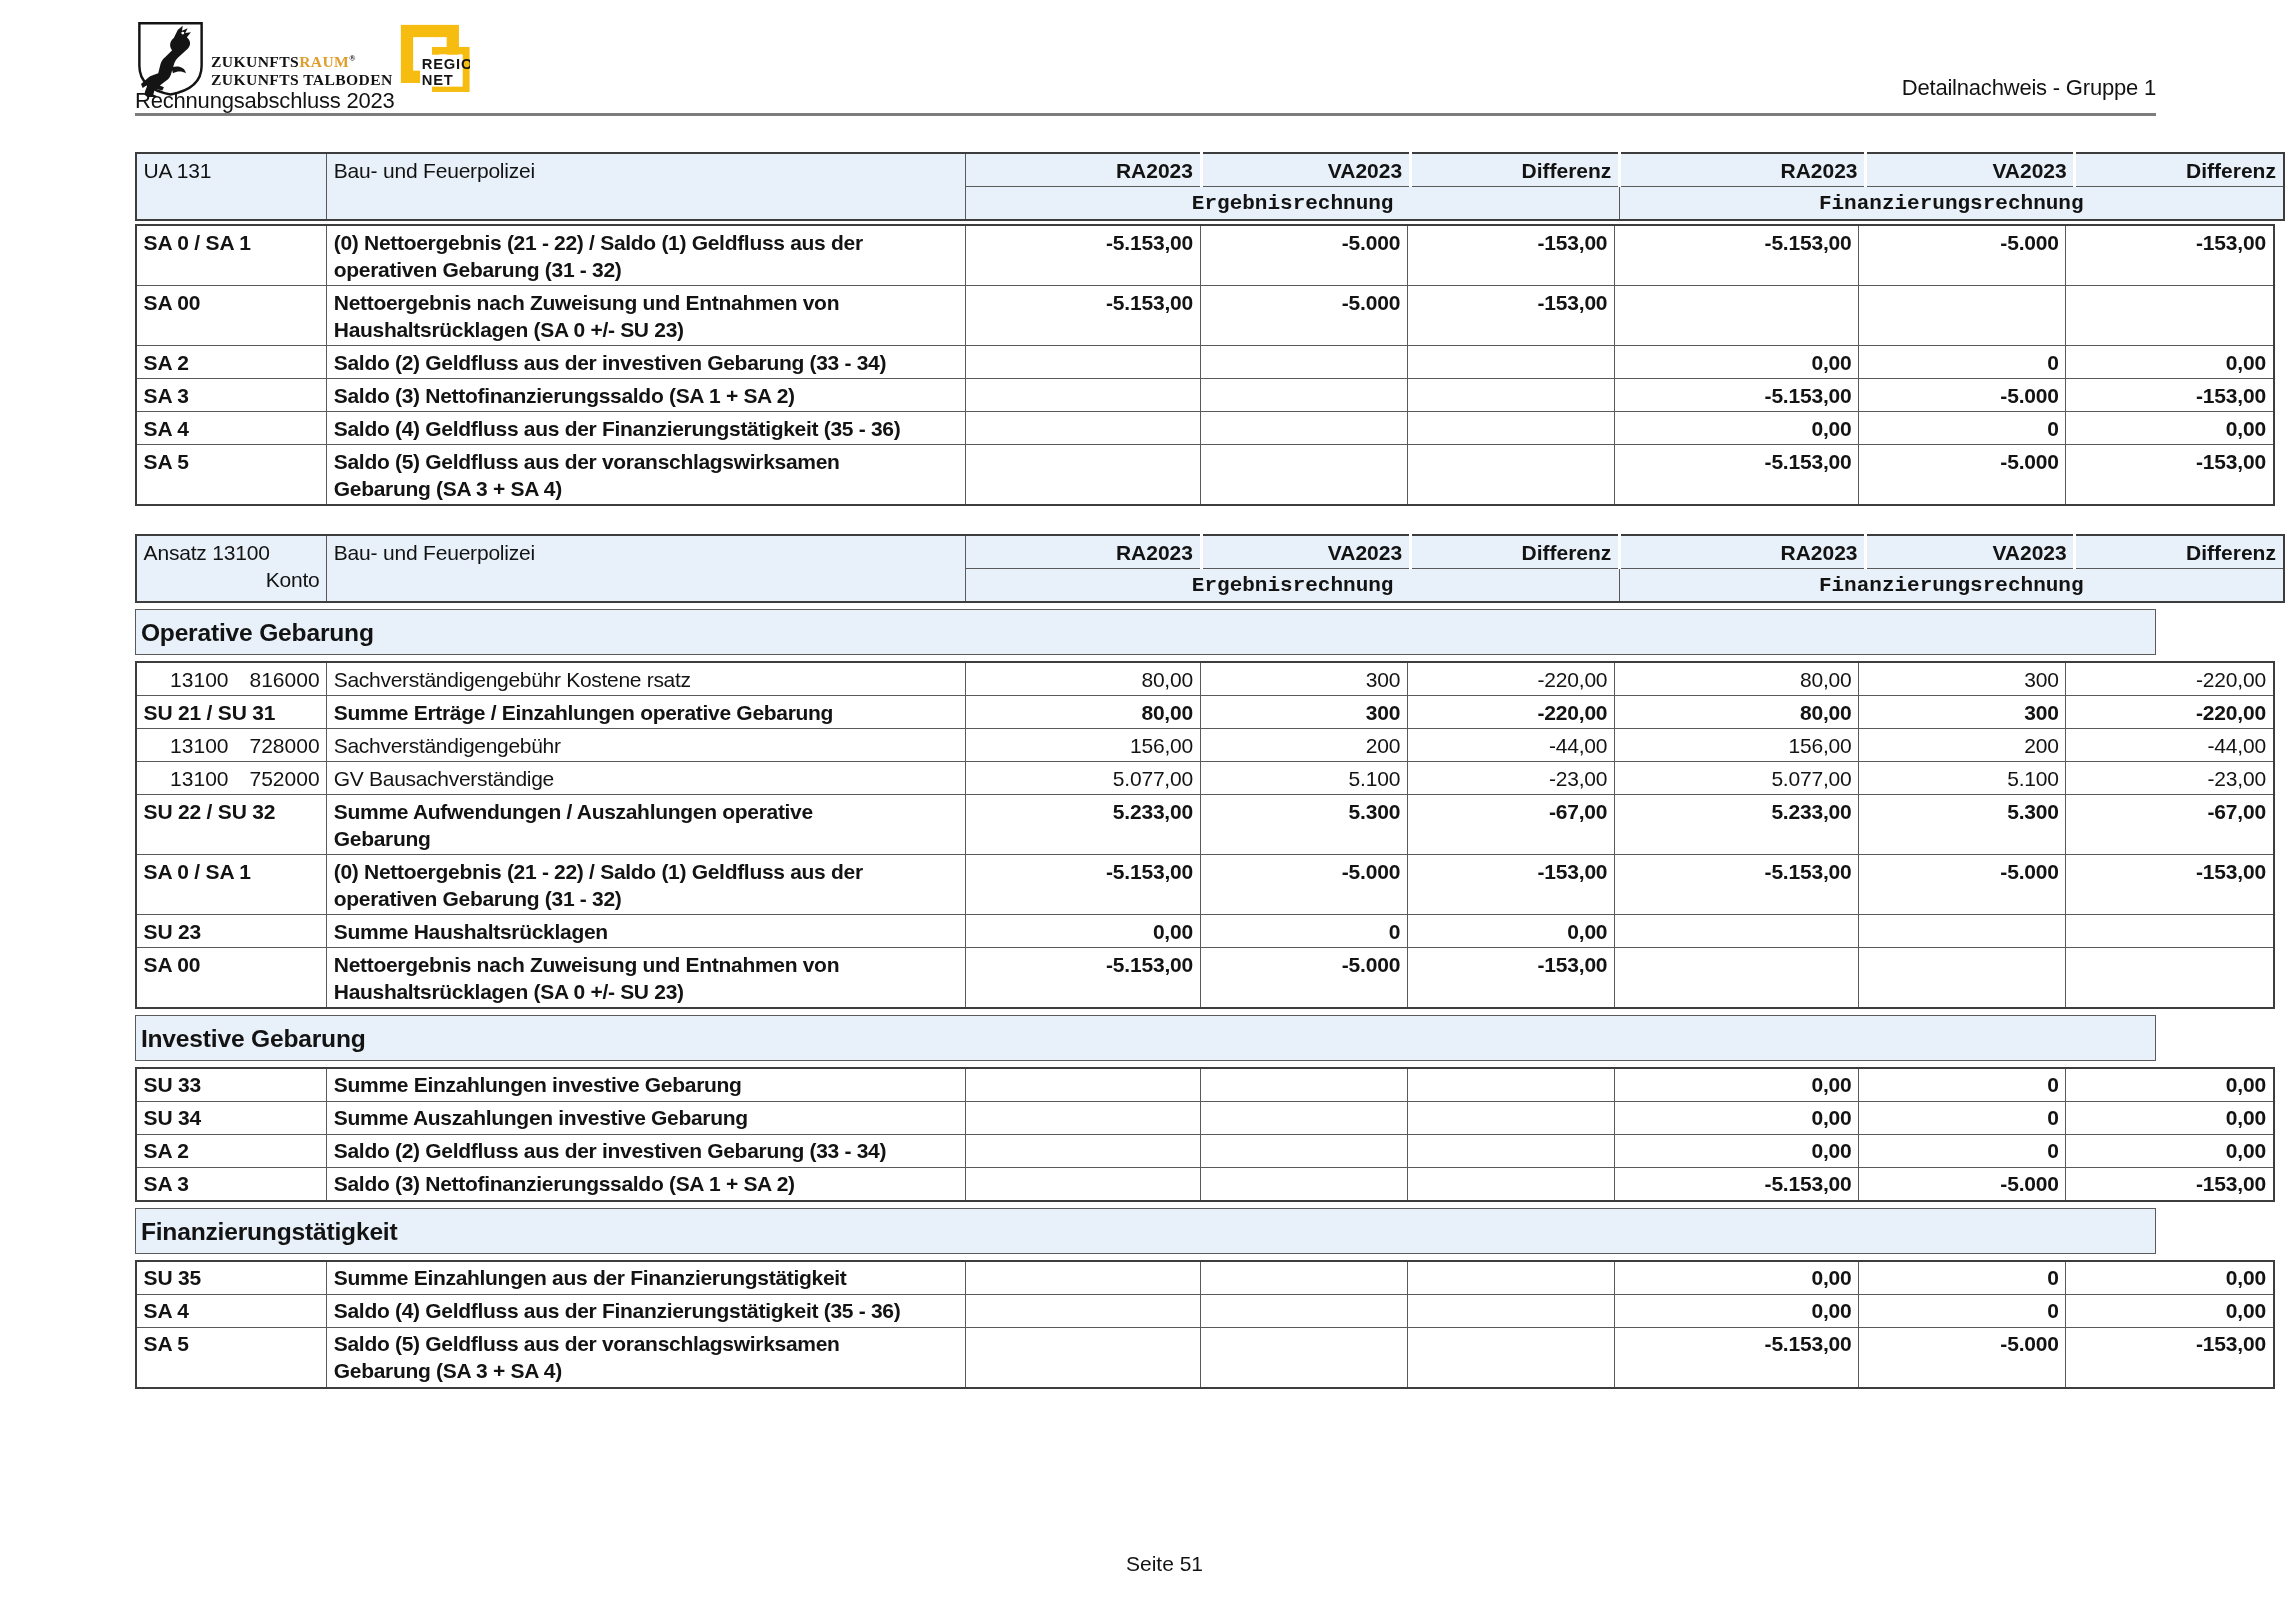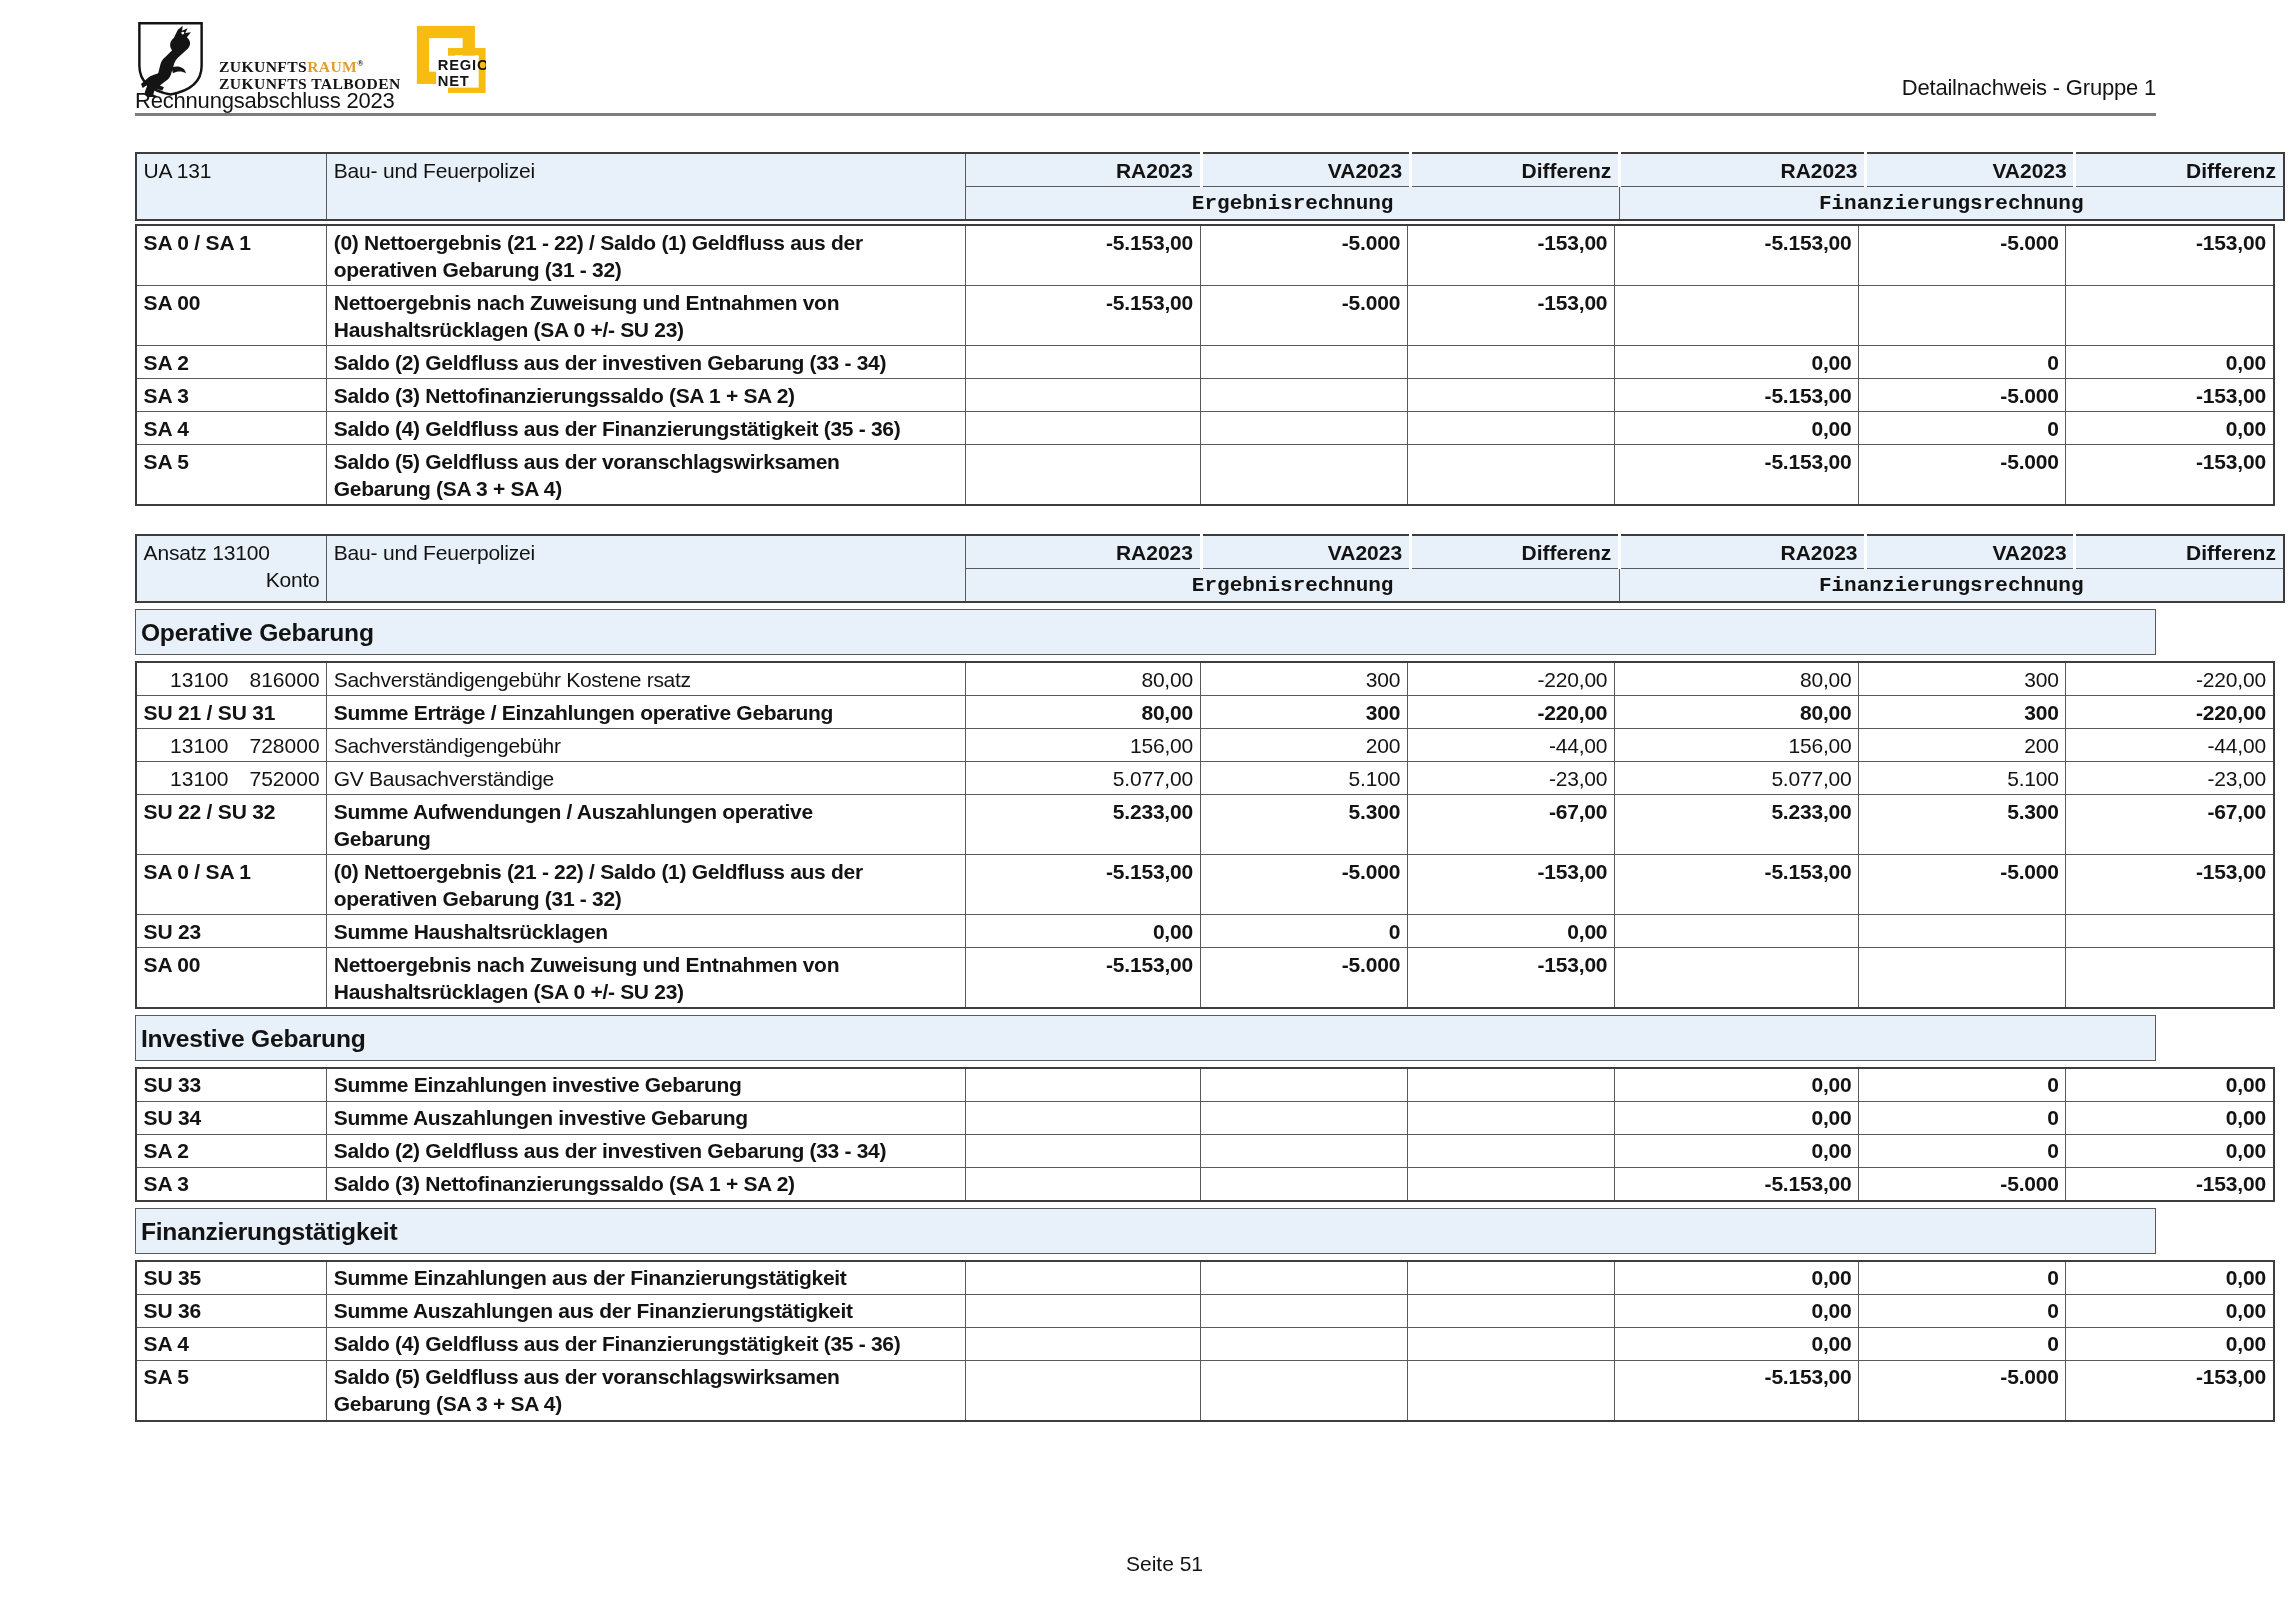--- a/index.html
+++ b/index.html
@@ -1,21 +1,21 @@
 <!DOCTYPE html>
 <html style="--gold: #DF9E2F; --head-blue: #e8f1f9;font-size:13px"><head>
 <meta charset="utf-8">
 <style>
   html,body{margin:0;padding:0;background:#ffffff;}
   .page{position:relative;width:2295px;height:1623px;background:#fff;overflow:hidden;
         font-family:"Liberation Sans",sans-serif;color:#131313;}
 
   
   .page-head{position:absolute;top:16.4px;left:135px;width:2021px;height:82px;}
-  .logos{position:absolute;left:0;top:0;display:flex;align-items:center;gap:13px;}
+  .logos{position:absolute;left:0;top:0;display:flex;align-items:flex-start;gap:5px;}
   .shield{margin-top:3.3px;}
   .zr-block{margin-top:34px;font-family:"Liberation Serif",serif;font-weight:bold;
             line-height:17px;letter-spacing:0.4px;font-size:15.6px;white-space:nowrap;}
   .zr-accent{color:var(--gold,#DF9E2F);}
   .zr-reg{font-size:8.2px;vertical-align:super;}
   .regio{margin-top:4.9px;}
   .doc-title{position:absolute;top:59px;left:0;width:100%;text-align:left;
              font-size:22px;letter-spacing:-0.2px;margin-top:13px;}
   .report-title{position:absolute;top:59px;right:0;font-size:22px;letter-spacing:-0.2px;}
   .rule{position:absolute;top:97px;left:0;width:2021px;height:2.5px;background:#7d7d7d;}
@@ -365,30 +365,20 @@
             <td class="code">SU 35</td>
             <td class="lbl">Summe Einzahlungen aus der Finanzierungstätigkeit</td>
             <td class="num"></td>
             <td class="num"></td>
             <td class="num"></td>
             <td class="num">0,00</td>
             <td class="num">0</td>
             <td class="num">0,00</td>
           </tr>
       <tr class="sum">
-            <td class="code">SU 36</td>
-            <td class="lbl">Summe Auszahlungen aus der Finanzierungstätigkeit</td>
-            <td class="num"></td>
-            <td class="num"></td>
-            <td class="num"></td>
-            <td class="num">0,00</td>
-            <td class="num">0</td>
-            <td class="num">0,00</td>
-          </tr>
-      <tr class="sum">
             <td class="code">SA 4</td>
             <td class="lbl">Saldo (4) Geldfluss aus der Finanzierungstätigkeit (35 - 36)</td>
             <td class="num"></td>
             <td class="num"></td>
             <td class="num"></td>
             <td class="num">0,00</td>
             <td class="num">0</td>
             <td class="num">0,00</td>
           </tr>
       <tr class="sum">

